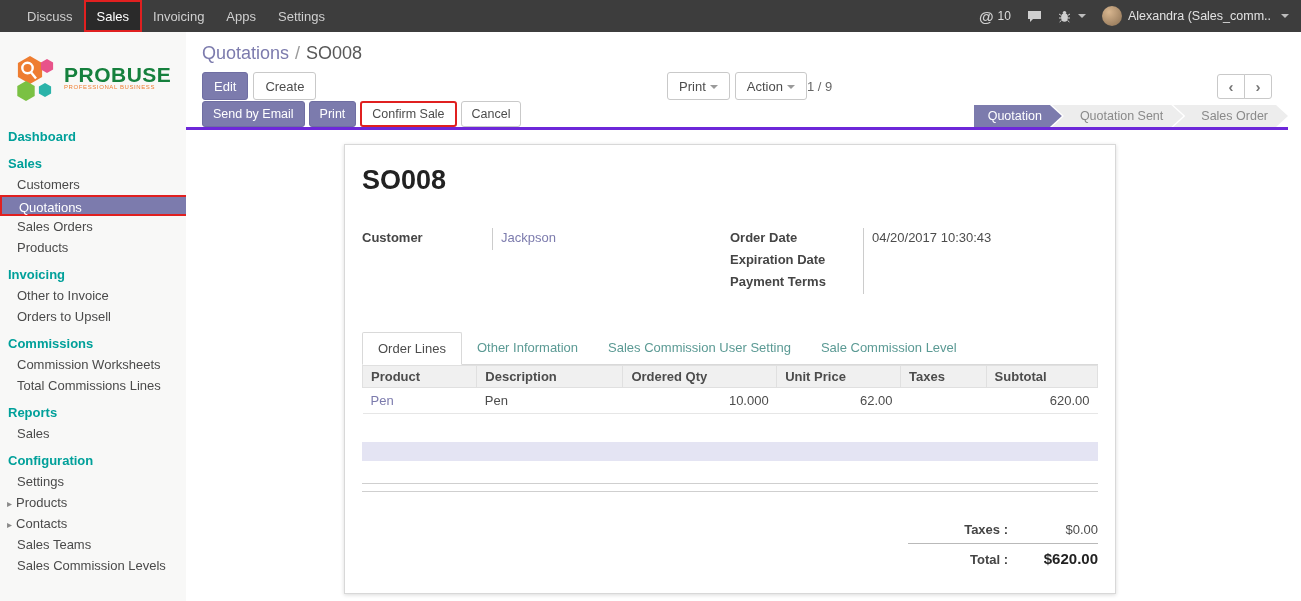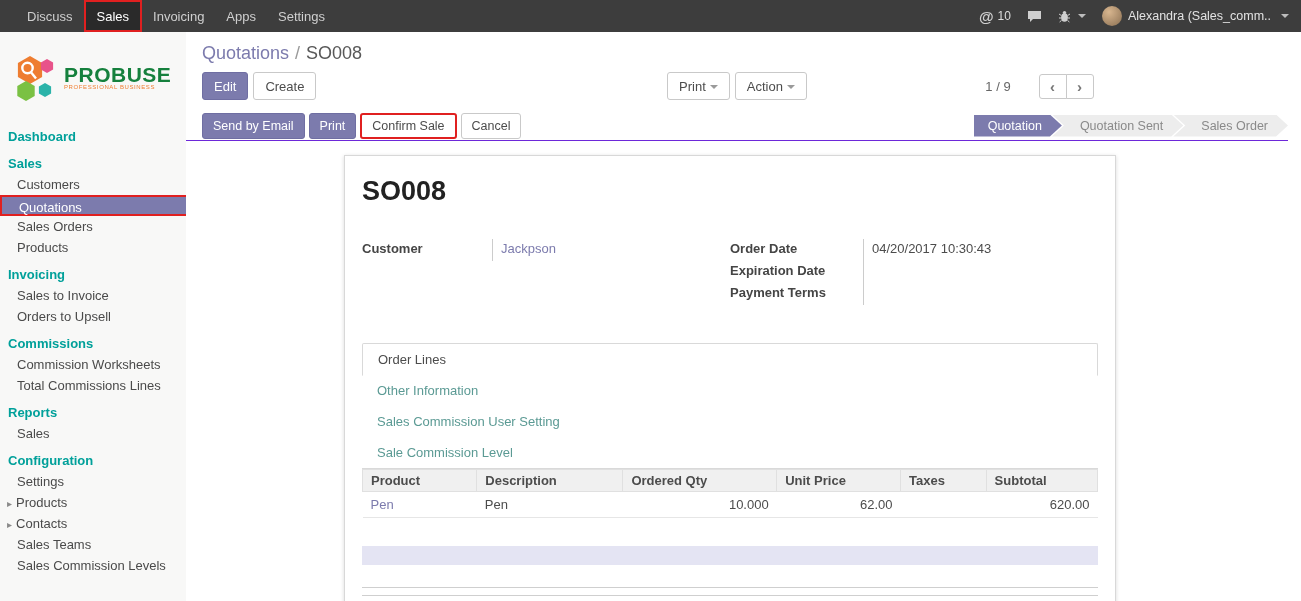--- a/index.html
+++ b/index.html
@@ -39,47 +39,47 @@
   .bc-parent { color: #7c7bad; cursor: pointer; }
   .bc-sep { color: #999; margin: 0 6px; }
   .bc-current { color: #585858; }
 
   .btn { font-size: 13px; padding: 3px 11px; border: 1px solid #c9c9c9; background: #fff; color: #4c4c4c; border-radius: 3px; height: 28px; cursor: pointer; font-family: "Liberation Sans", sans-serif; }
   .btn-primary { background: #7c7bad; border-color: #6f6ea2; color: #fff; }
 
   .action-row { display: flex; align-items: center; padding: 8px 16px 0; }
   .ar-left { flex: 1; display: flex; gap: 5px; }
   .ar-center { display: flex; gap: 5px; }
-  .ar-right { flex: 1; display: flex; justify-content: center; align-items: center; gap: 28px; }
+  .ar-right { flex: 1; display: flex; justify-content: space-between; align-items: center; gap: 28px; }
   .pager-text { font-size: 13px; color: #666; }
   .pager-btns { display: flex; }
   .pager-btn { width: 28px; height: 25px; border: 1px solid #c9c9c9; background: #fff; color: #777; font-size: 15px; font-weight: bold; line-height: 21px; cursor: pointer; }
   .pager-btn.prev { border-radius: 3px 0 0 3px; }
   .pager-btn.next { border-radius: 0 3px 3px 0; margin-left: -1px; }
 
-  .status-row { display: flex; align-items: center; margin-top: 11px; border-bottom: 1px solid #6d28d9; padding-left: 16px; height: 30px; }
+  .status-row { display: flex; align-items: flex-end; border-bottom: 3px solid #6d28d9; padding-left: 16px; height: 30px; }
   .status-row .btn { height: 26px; margin-right: 4px; font-size: 12.5px; padding: 3px 10px; }
   .statusbar { margin-left: auto; display: flex; align-items: stretch; height: 22px; }
   .state { display: flex; align-items: center; padding: 0 20px 0 14px; font-size: 12.5px; background: #ededed; color: #8a8a8a; cursor: pointer; clip-path: polygon(0 0, calc(100% - 12px) 0, 100% 50%, calc(100% - 12px) 100%, 0 100%); }
   .state + .state { clip-path: polygon(0 0, calc(100% - 12px) 0, 100% 50%, calc(100% - 12px) 100%, 0 100%, 12px 50%); margin-left: -10px; padding-left: 28px; }
   .state.active { background: #7c7bad; color: #fff; }
 
   
   .sheet { width: 772px; margin: 14px 0 0 158px; background: #fff; border: 1px solid #d8d8d8; box-shadow: 0 1px 4px rgba(0,0,0,0.15); padding: 16px 17px 24px; min-height: 433px; }
   .doc-title { font-size: 27px; font-weight: bold; color: #222; margin-top: 4px; }
 
   .fields { display: flex; margin-top: 32px; }
   .fgroup { width: 369px; }
   .frow { display: flex; min-height: 22px; }
   .flabel { width: 130px; font-weight: bold; color: #454545; font-size: 13px; padding: 2px 10px 2px 0; }
   .fgroup.right .flabel { width: 133px; }
   .fvalue { flex: 1; border-left: 1px solid #ccc; padding: 2px 8px; font-size: 13px; min-height: 22px; }
   .link { color: #7c7bad; cursor: pointer; text-align: right; }
 
-  .tabs { display: flex; border-bottom: 1px solid #d9d9d9; margin-top: 38px; flex-direction: column; }
+  .tabs { display: flex; border-bottom: 1px solid #d9d9d9; margin-top: 38px; }
   .tab { padding: 8px 15px; font-size: 13px; color: #5b9a94; cursor: pointer; }
   .tab.active { color: #4c4c4c; background: #fff; border: 1px solid #d9d9d9; border-bottom: 1px solid #fff; margin-bottom: -1px; border-radius: 2px 2px 0 0; }
 
   .o-table { width: 100%; border-collapse: collapse; font-size: 13px; }
   .o-table th { background: #f0f0f0; border: 1px solid #e0e0e0; font-weight: bold; padding: 3px 8px; text-align: left; color: #4c4c4c; }
   .o-table td { padding: 5px 8px; border-bottom: 1px solid #e6e6e6; color: #4c4c4c; }
   .num { text-align: right; }
   .col-product { width: 115px; } .col-desc { width: 147px; } .col-qty { width: 155px; }
   .col-price { width: 125px; } .col-taxes { width: 86px; } .col-sub { width: 112px; }
 
@@ -155,21 +155,21 @@
 
     <div class="side-heading">Dashboard</div>
 
     <div class="side-heading">Sales</div>
     <div class="side-item">Customers</div>
     <div class="side-item active annotated">Quotations</div>
     <div class="side-item">Sales Orders</div>
     <div class="side-item">Products</div>
 
     <div class="side-heading">Invoicing</div>
-    <div class="side-item">Sales to Invoice</div>
+    <div class="side-item">Other to Invoice</div>
     <div class="side-item">Orders to Upsell</div>
 
     <div class="side-heading">Commissions</div>
     <div class="side-item">Commission Worksheets</div>
     <div class="side-item">Total Commissions Lines</div>
 
     <div class="side-heading">Reports</div>
     <div class="side-item">Sales</div>
 
     <div class="side-heading">Configuration</div>

